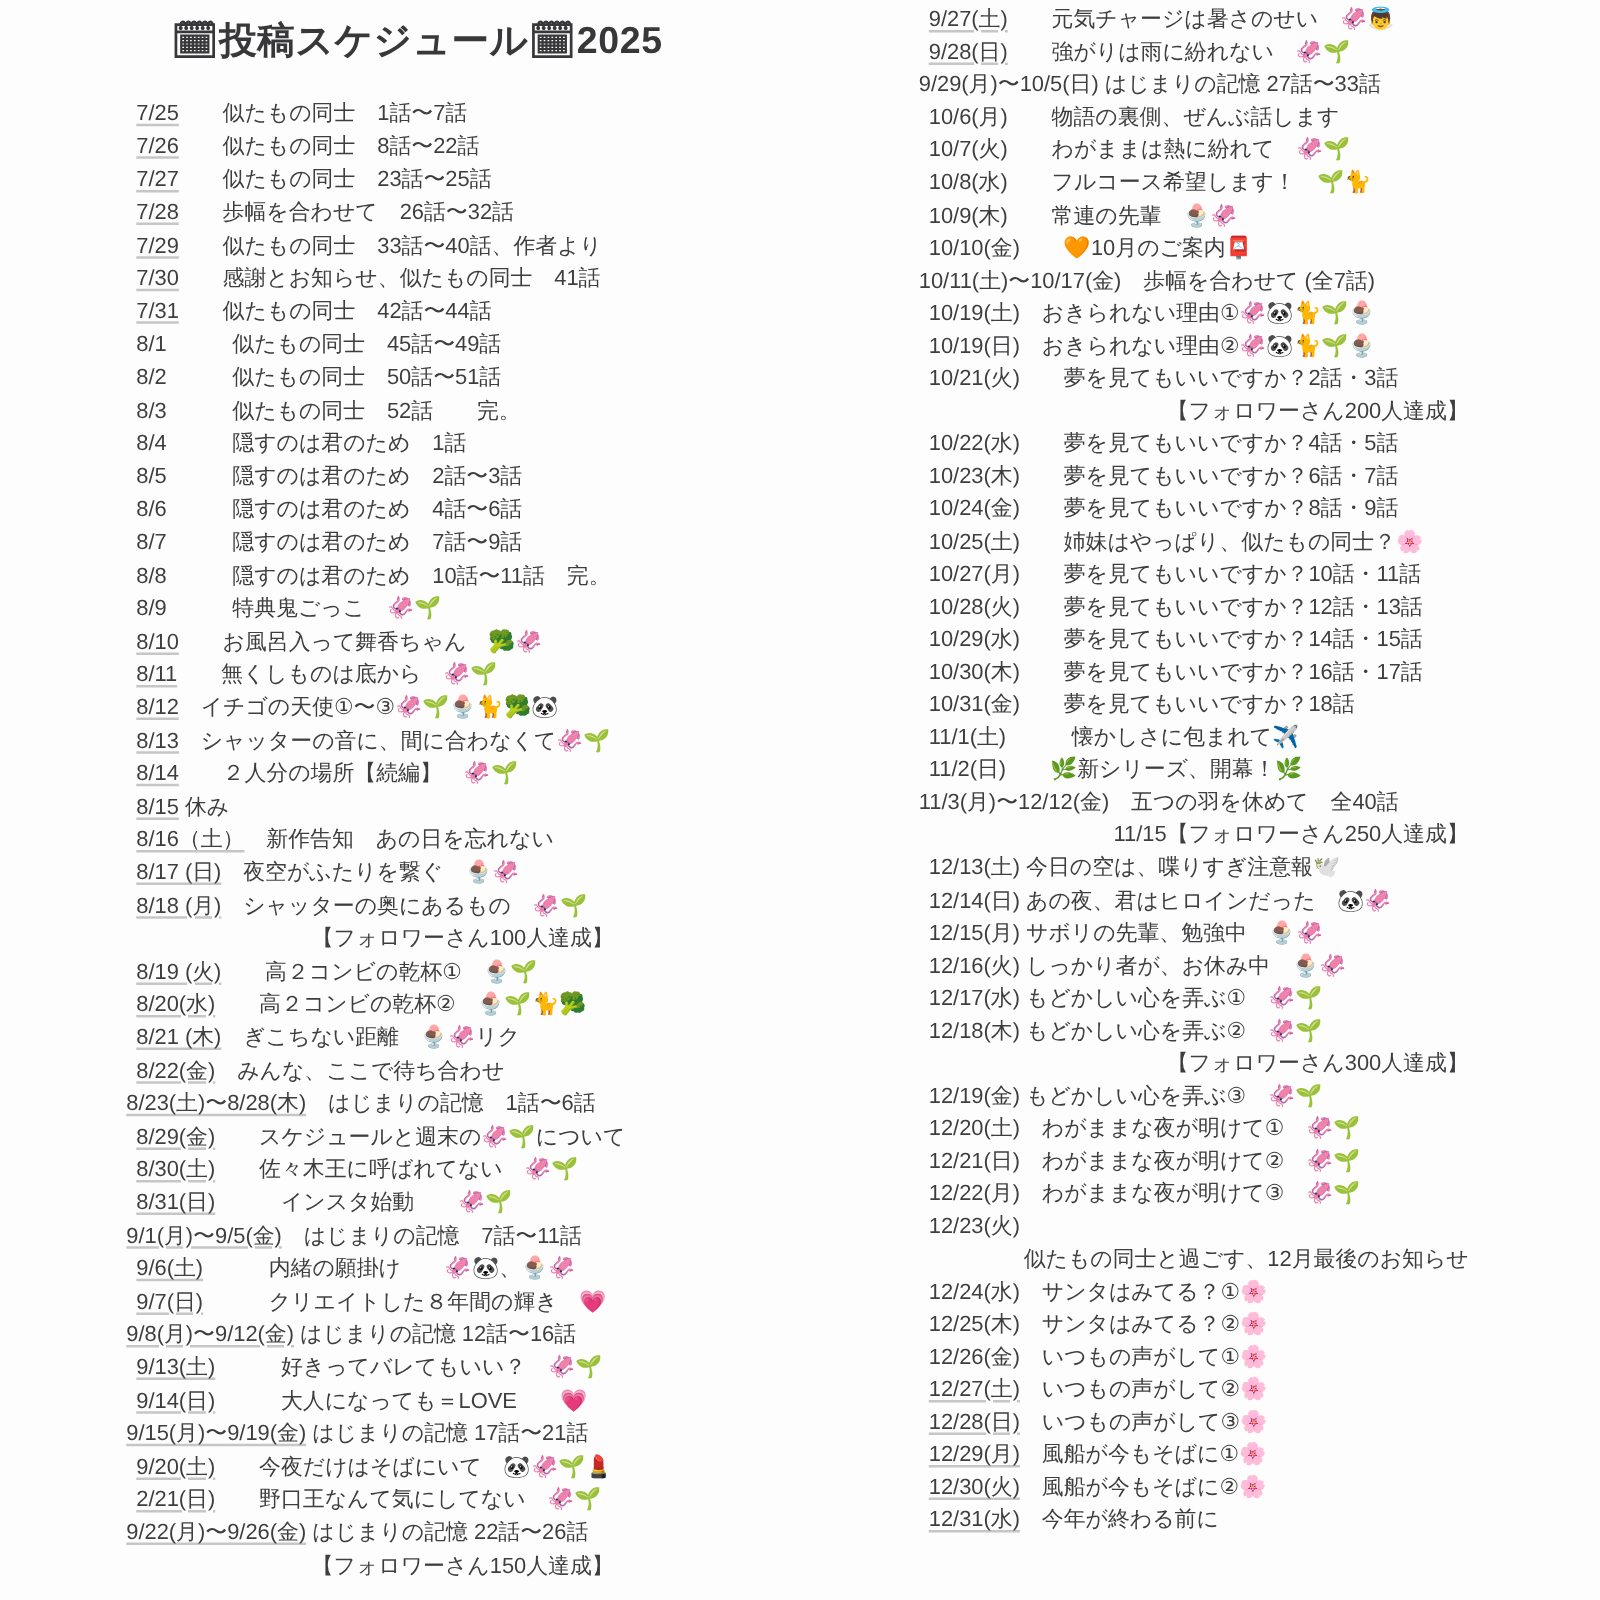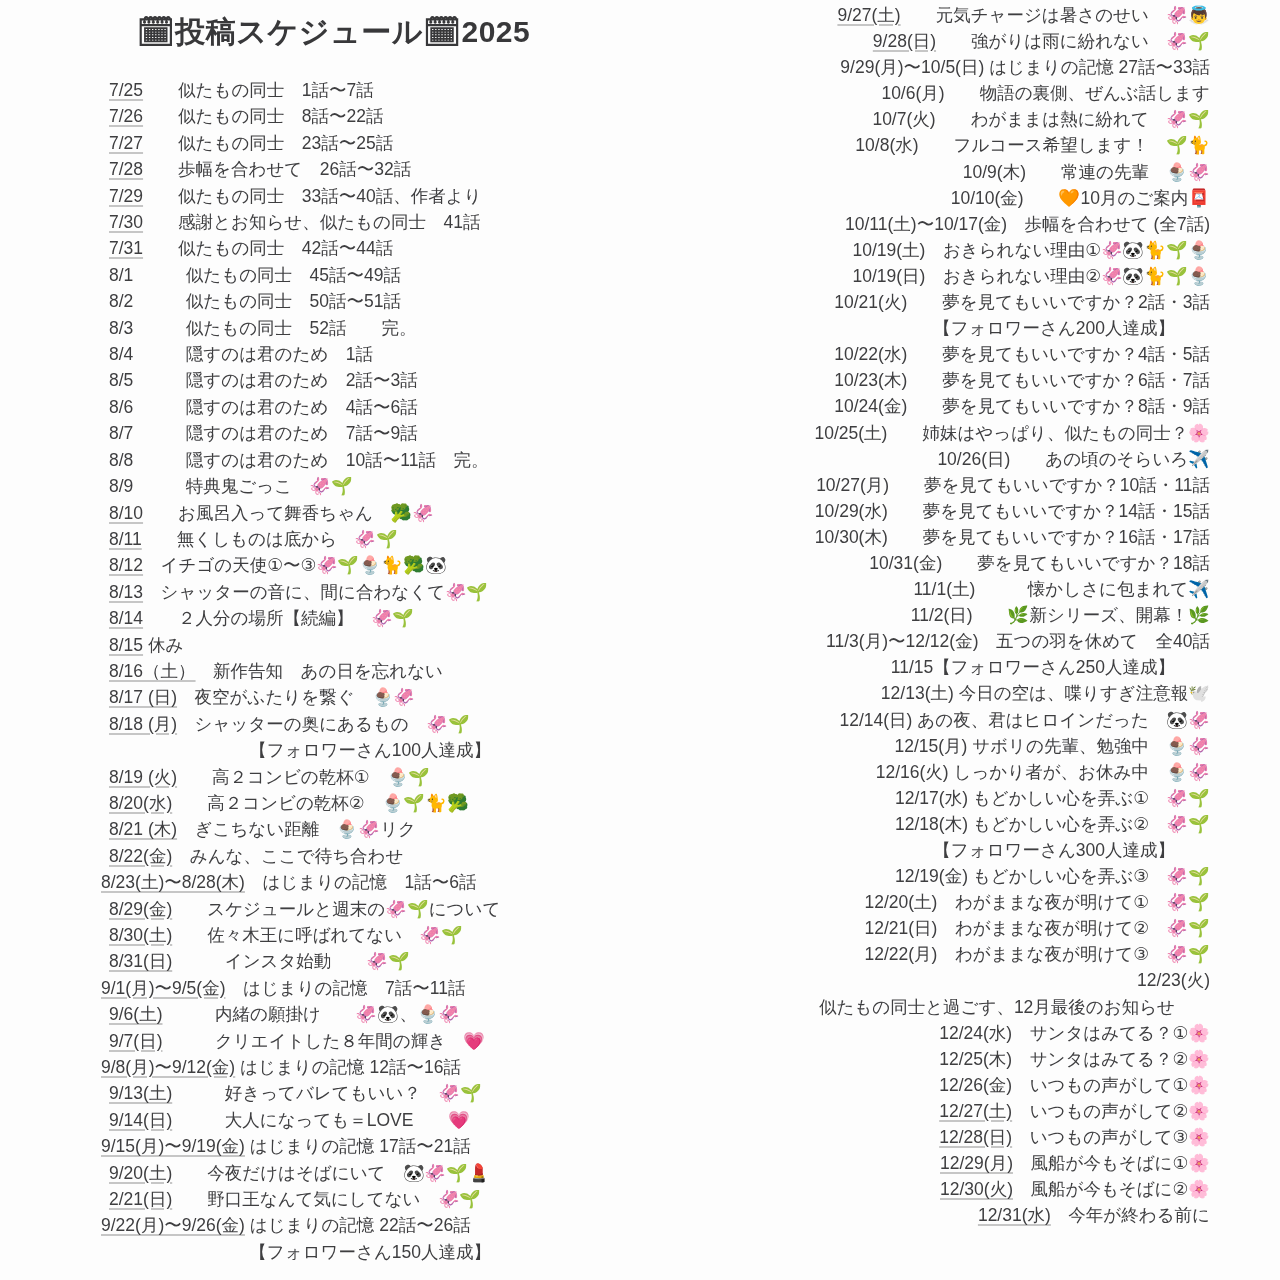--- a/index.html
+++ b/index.html
@@ -14,21 +14,21 @@
   .col-right{left:735px;width:475px;}
   .title{
     width:465px;height:77px;box-sizing:border-box;padding-top:12px;
     font-size:30px;font-weight:bold;text-align:center;letter-spacing:.5px;
     color:#38383a;white-space:pre;
   }
   .row{
     white-space:pre;font-size:17.5px;padding-left:8px;
   }
   .col-left .row{line-height:26.4px;}
-  .col-right .row{line-height:26.1px;text-align:right;}
+  .col-right .row{line-height:26.1px;}
   .col-right .rows{padding-top:2px;}
   .row.flush{padding-left:0;}
   .row.center{text-align:right;padding-left:0;}
   .col-left .row.center{width:390px;}
   .col-right .row.center{width:440px;}
   .date.u{
     text-decoration:underline;
     text-decoration-color:#c6c6c6;
     text-decoration-thickness:1.5px;
     text-underline-offset:3px;
@@ -100,22 +100,22 @@
       <div class="row"><span class="date">10/10(金)</span><span class="txt">　　🧡10月のご案内📮</span></div>
       <div class="row flush"><span class="date">10/11(土)〜10/17(金)</span><span class="txt">　歩幅を合わせて (全7話)</span></div>
       <div class="row"><span class="date">10/19(土)</span><span class="txt">　おきられない理由①🦑🐼🐈🌱🍨</span></div>
       <div class="row"><span class="date">10/19(日)</span><span class="txt">　おきられない理由②🦑🐼🐈🌱🍨</span></div>
       <div class="row"><span class="date">10/21(火)</span><span class="txt">　　夢を見てもいいですか？2話・3話</span></div>
       <div class="row center">【フォロワーさん200人達成】</div>
       <div class="row"><span class="date">10/22(水)</span><span class="txt">　　夢を見てもいいですか？4話・5話</span></div>
       <div class="row"><span class="date">10/23(木)</span><span class="txt">　　夢を見てもいいですか？6話・7話</span></div>
       <div class="row"><span class="date">10/24(金)</span><span class="txt">　　夢を見てもいいですか？8話・9話</span></div>
       <div class="row"><span class="date">10/25(土)</span><span class="txt">　　姉妹はやっぱり、似たもの同士？🌸</span></div>
-      <div class="row"><span class="date">10/26(日)</span><span class="txt">　　あの頃のそらいろ✈️</span></div>
       <div class="row"><span class="date">10/27(月)</span><span class="txt">　　夢を見てもいいですか？10話・11話</span></div>
+      <div class="row"><span class="date">10/28(火)</span><span class="txt">　　夢を見てもいいですか？12話・13話</span></div>
       <div class="row"><span class="date">10/29(水)</span><span class="txt">　　夢を見てもいいですか？14話・15話</span></div>
       <div class="row"><span class="date">10/30(木)</span><span class="txt">　　夢を見てもいいですか？16話・17話</span></div>
       <div class="row"><span class="date">10/31(金)</span><span class="txt">　　夢を見てもいいですか？18話</span></div>
       <div class="row"><span class="date">11/1(土)</span><span class="txt">　　　懐かしさに包まれて✈️</span></div>
       <div class="row"><span class="date">11/2(日)</span><span class="txt">　　🌿新シリーズ、開幕！🌿</span></div>
       <div class="row flush"><span class="date">11/3(月)〜12/12(金)</span><span class="txt">　五つの羽を休めて　全40話</span></div>
       <div class="row center">11/15【フォロワーさん250人達成】</div>
       <div class="row"><span class="date">12/13(土)</span><span class="txt"> 今日の空は、喋りすぎ注意報🕊️</span></div>
       <div class="row"><span class="date">12/14(日)</span><span class="txt"> あの夜、君はヒロインだった　🐼🦑</span></div>
       <div class="row"><span class="date">12/15(月)</span><span class="txt"> サボリの先輩、勉強中　🍨🦑</span></div>

